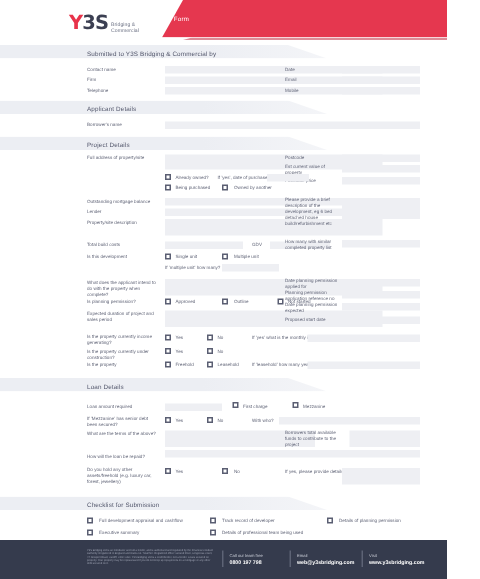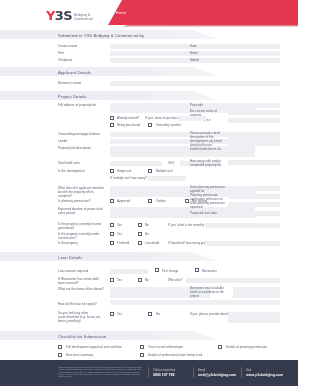--- a/index.html
+++ b/index.html
@@ -9,21 +9,21 @@
     background:#ffffff;
     color:#5b5f72;
     font-size:3.1px;
     overflow:hidden;
     position:relative;
   }
   .page { position:relative; width:298px; height:386px; background:#fff; }
 
   
   .header { position:relative; height:28px; background:#ffffff; }
-  .logo { position:absolute; left:46px; top:10px; display:flex; align-items:center; gap:2px; }
+  .logo { position:absolute; left:46px; top:10px; display:flex; align-items:flex-end; gap:2px; }
   .logo-mark {
     font-family:"DejaVu Sans", sans-serif;
     font-weight:bold; font-size:13px; line-height:12px;
     letter-spacing:-0.6px; color:#3b3f52;
   }
   .logo-mark .y { color:#e8334a; }
   .logo-sub { font-size:3.4px; line-height:4.2px; color:#6b7083; padding-top:1.5px; letter-spacing:.05px;}
   .redbar {
     position:absolute; right:0; top:0; height:25px; width:190px;
     background:#e5374f;

